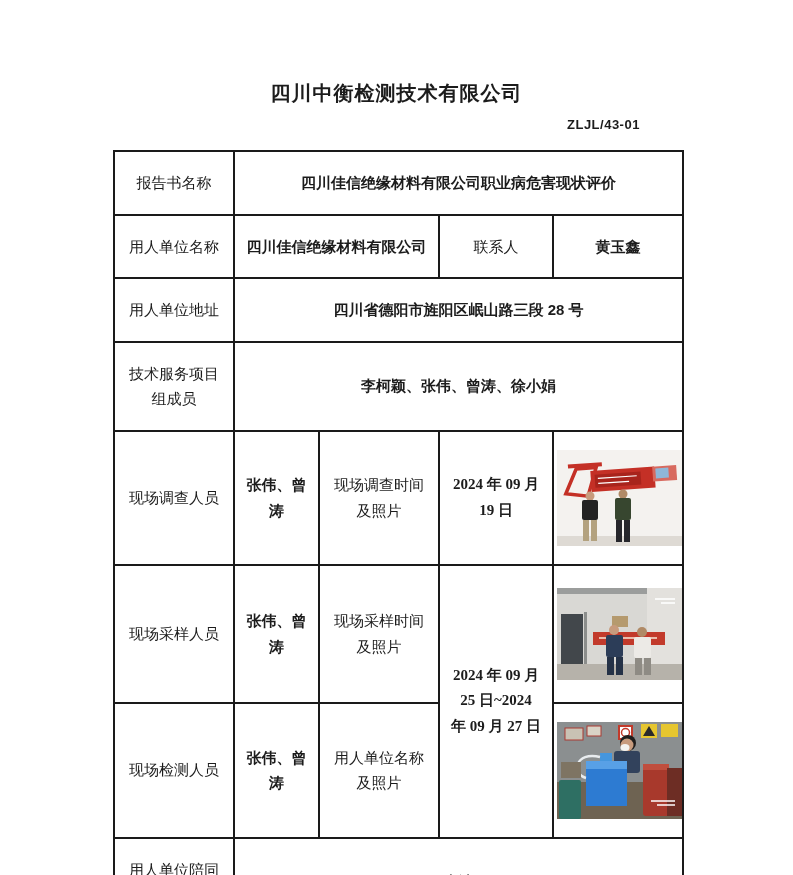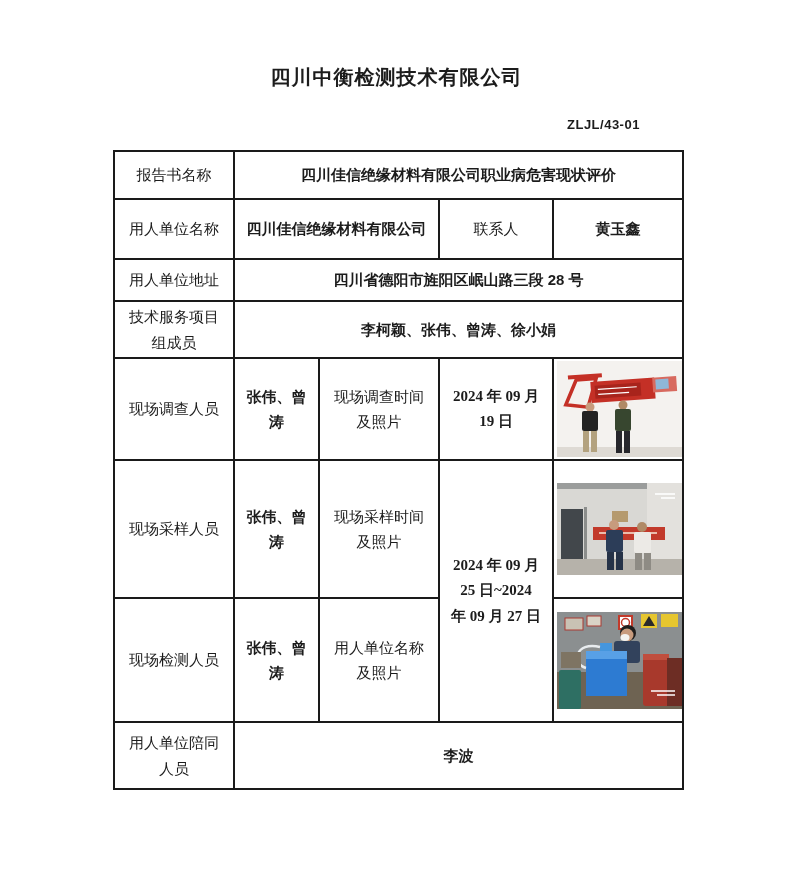--- a/index.html
+++ b/index.html
@@ -1,29 +1,29 @@
 <!DOCTYPE html>
 <html><head>
 <meta charset="utf-8">
 <style>
   html,body{margin:0;padding:0;background:#ffffff;}
   body{font-family:"Liberation Sans", sans-serif;color:#1c1c1c;}
   #page{position:relative;width:793px;height:875px;background:#ffffff;overflow:hidden;}
 
-  .doc-title{position:absolute;top:64px;left:0;width:100%;text-align:center;
+  .doc-title{position:absolute;top:80px;left:0;width:100%;text-align:center;
     font-size:20px;font-weight:bold;letter-spacing:1px;}
   .doc-subtitle{position:absolute;top:111px;left:200px;
     font-size:17px;font-weight:bold;letter-spacing:0.5px;}
   .doc-code{position:absolute;top:117px;left:567px;
     font-size:13px;font-weight:bold;letter-spacing:0.5px;}
 
   table.form{position:absolute;left:113px;top:150px;width:569px;
     border-collapse:collapse;table-layout:fixed;}
   table.form td{border:2px solid #1a1a1a;text-align:center;vertical-align:middle;
-    padding:2px 3px;font-size:15px;line-height:1.7;overflow:hidden;}
+    padding:18px 3px;font-size:15px;line-height:1.7;overflow:hidden;}
   td.lbl{font-weight:normal;}
   td.val{font-weight:bold;border-radius:12px;}
   td.date{font-weight:bold;line-height:1.95;
     font-family:"Liberation Serif", serif;}
   .ml{white-space:pre-line;}
   td.photo-cell{padding:0;}
   .photo{display:block;margin:0 auto;}
   .photo svg{display:block;}
 </style>
 </head>

